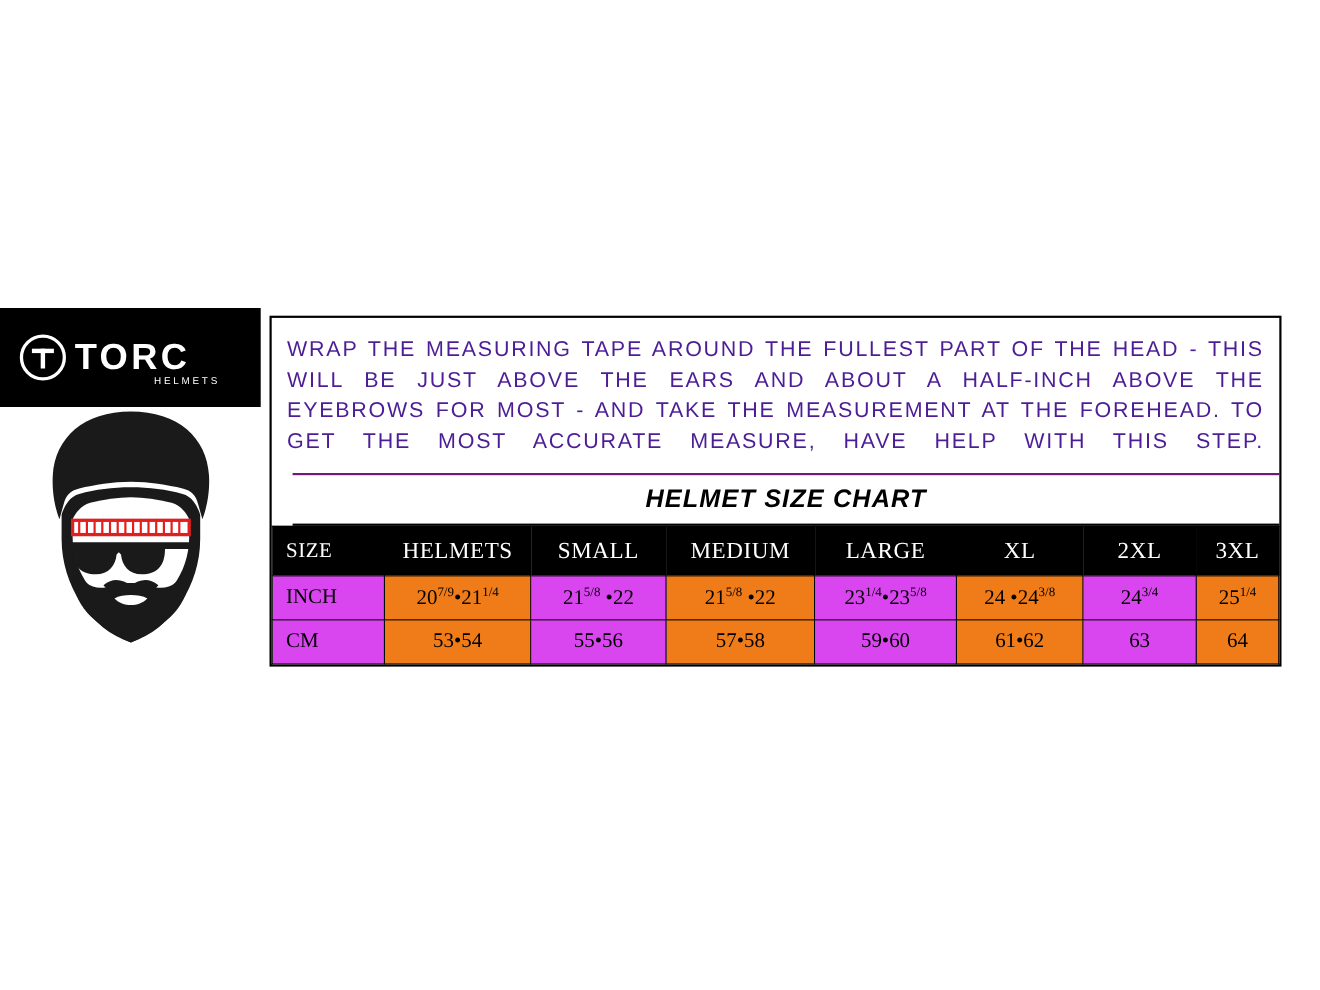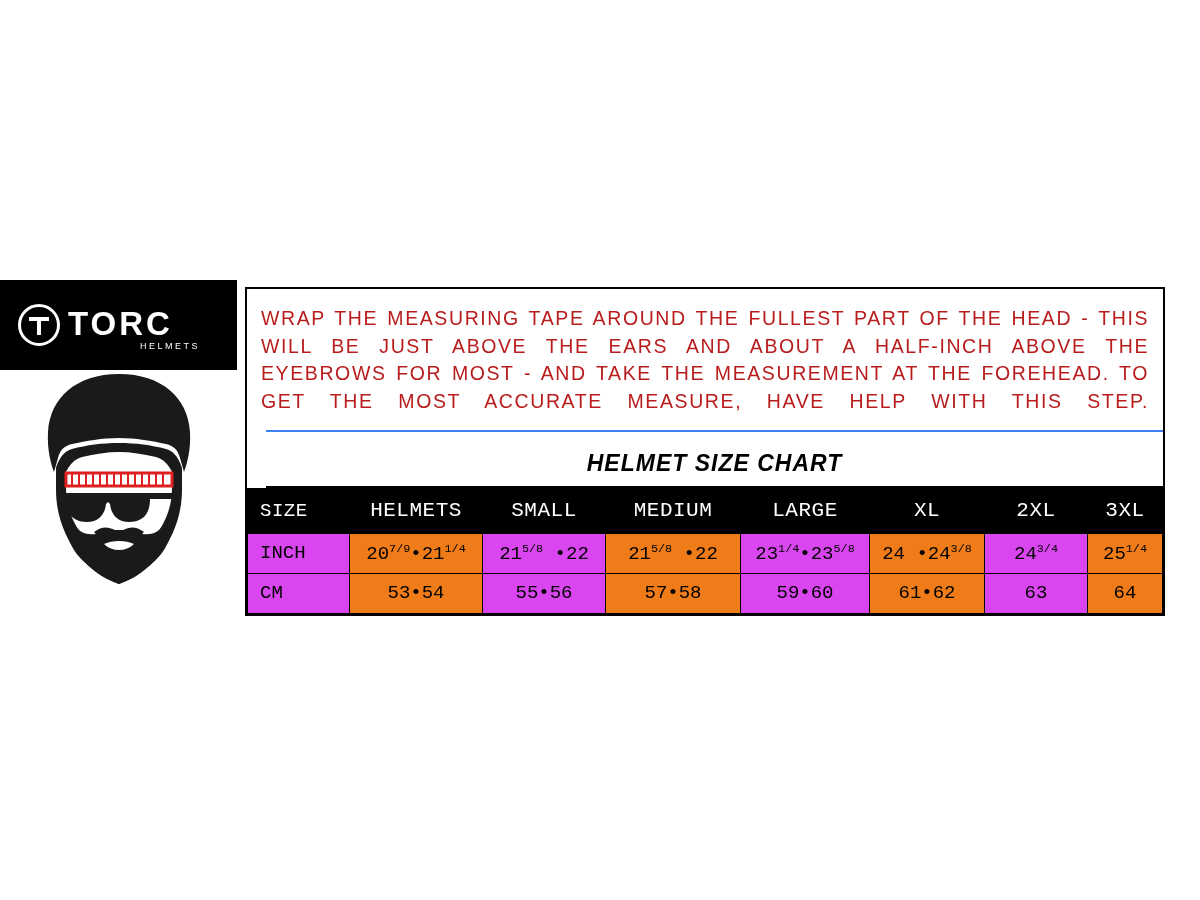--- a/index.html
+++ b/index.html
@@ -92,48 +92,48 @@
     border: 2px solid #000000;
     box-sizing: border-box;
     background: #ffffff;
   }
 
   #instructions {
     padding: 16px 14px 14px 14px;
     font-size: 19.5px;
     line-height: 1.42;
     letter-spacing: 1.6px;
-    color: #b91c1c;
+    color: #4c1d95;
     text-align: justify;
     text-align-last: justify;
     font-family: "Liberation Sans", sans-serif;
   }
 
   #chart-title-row {
-    border-top: 2px solid #3b82f6;
+    border-top: 2px solid #701a75;
     border-bottom: 2px solid #000000;
     text-align: center;
-    padding: 18px 0 9px 0;
+    padding: 8px 0 9px 0;
     font-size: 23px;
     font-weight: bold;
     font-style: italic;
     letter-spacing: 1px;
     margin-left: 19px;
   }
 
   table.size-table {
     border-collapse: collapse;
     width: 100%;
     table-layout: fixed;
   }
   table.size-table td, table.size-table th {
     border: 1px solid #000000;
     text-align: center;
     vertical-align: middle;
-    font-family: Liberation Mono, monospace;
+    font-family: Liberation Serif, serif;
   }
   tr.head-row td {
     background: #000000;
     color: #ffffff;
     font-size: 21px;
     height: 42px;
     letter-spacing: 0.5px;
   }
   tr.head-row td.first-col {
     text-align: left;

